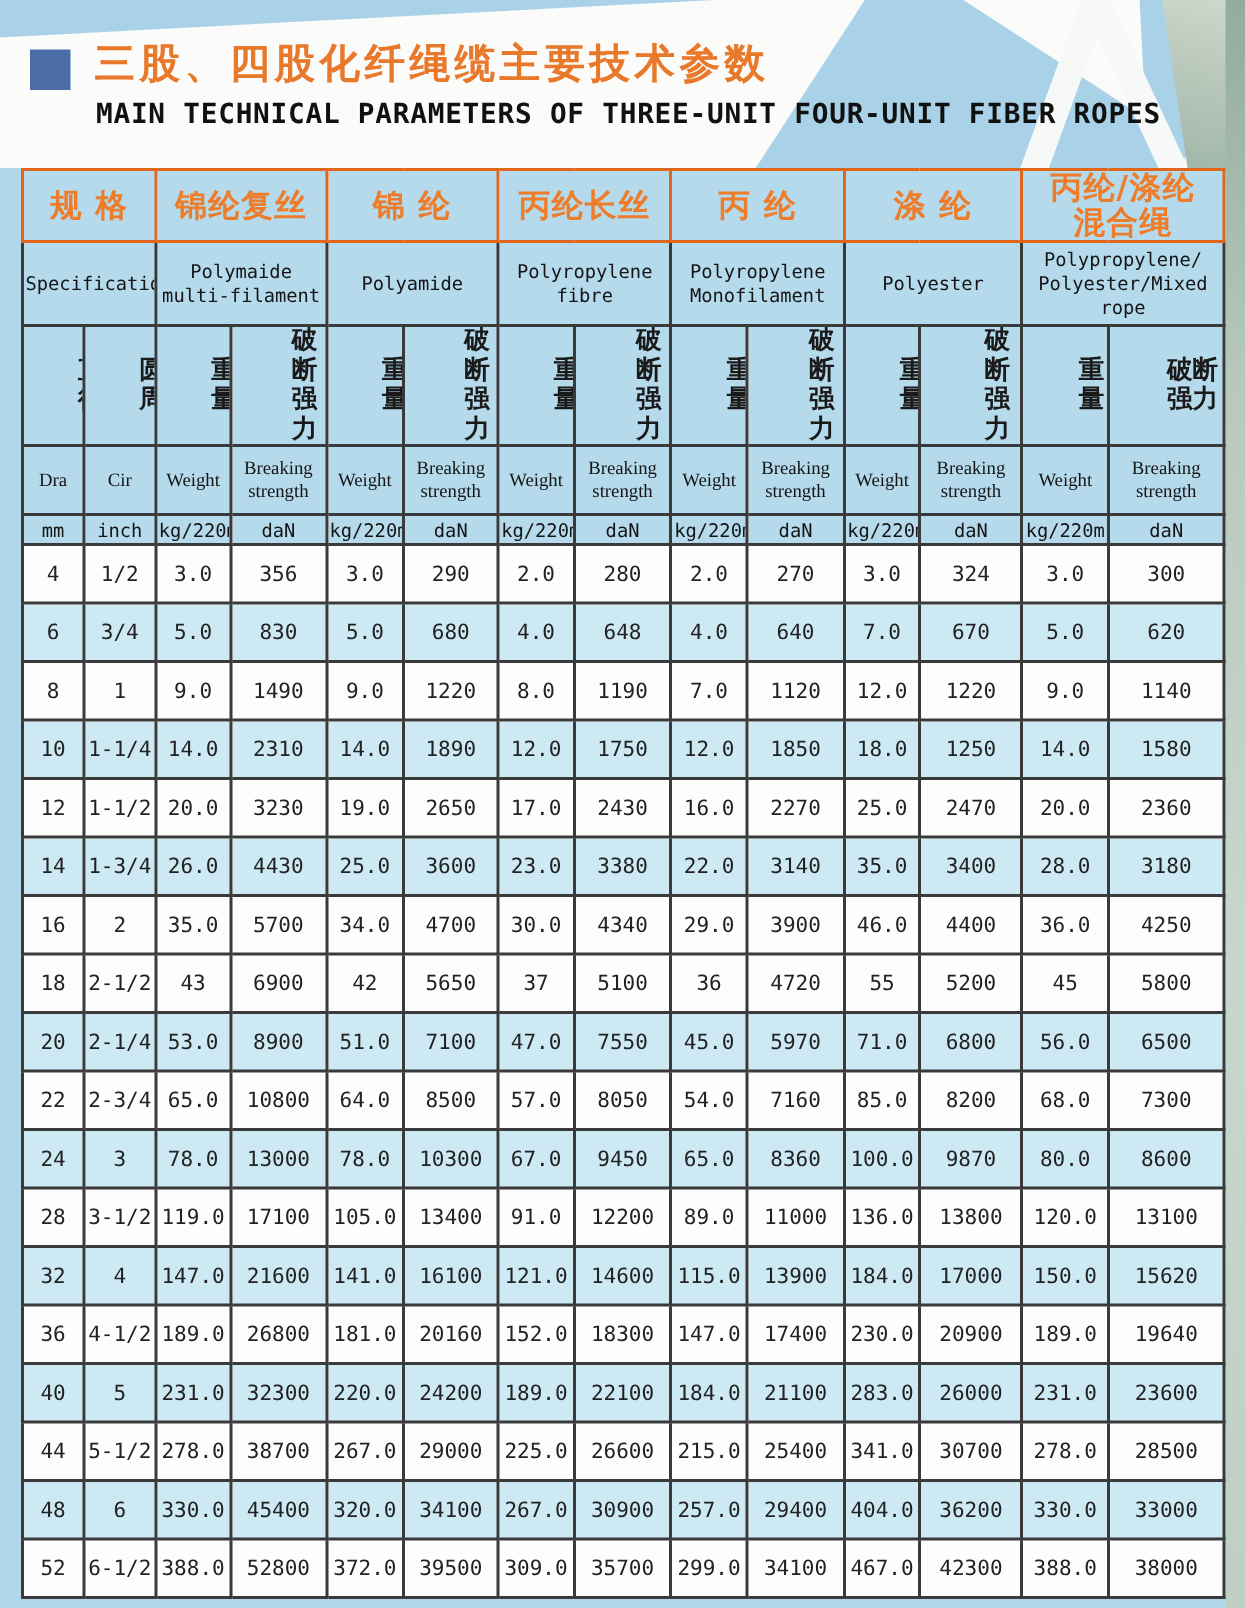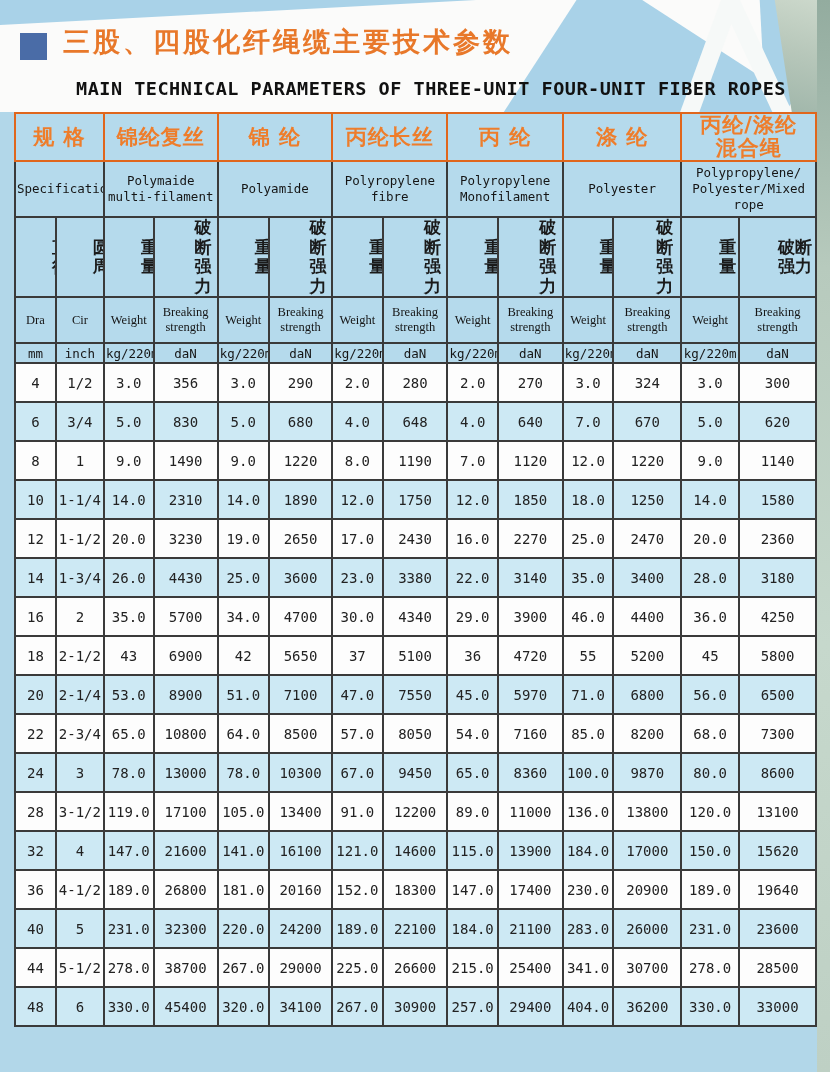--- a/index.html
+++ b/index.html
@@ -14,21 +14,21 @@
   .stripe-1 { position:absolute; left:770px; top:-10px; width:40px; height:300px; background:#f4f7f6; transform:rotate(35deg); }
   .v-arm-left  { position:absolute; left:696px; top:-10px; width:18px; height:160px; background:#f6f9f8; transform:rotate(20deg); }
   .v-arm-right { position:absolute; left:756px; top:-10px; width:18px; height:170px; background:#f6f9f8; transform:rotate(-25deg); }
   .photo-top { position:absolute; right:0; top:0; width:85px; height:112px; background:linear-gradient(195deg,#cdd9cc 0%,#b7c7ba 45%,#9db4a8 100%); clip-path:polygon(35% 0,100% 0,100% 100%,55% 100%); }
   .photo-strip { position:absolute; right:0; top:0; width:13px; height:100%; background:linear-gradient(180deg,#93ac9f 0%,#b7cabd 25%,#c6d8cc 60%,#bed0c4 100%); }
 
   
   .page-header { position:absolute; top:0; left:0; width:100%; height:112px; z-index:3; }
   .blue-square { position:absolute; left:20px; top:33px; width:27px; height:27px; background:#4a6ca7; }
   .title-cn { position:absolute; left:63px; top:24px; margin:0; font-size:27px; font-weight:bold; color:#e8782a; letter-spacing:3px; font-family:"DejaVu Sans","Liberation Sans",sans-serif; }
-  .title-en { position:absolute; left:60px; top:62px; margin:16px; font-size:18.5px; font-weight:bold; color:#111; letter-spacing:0.5px; white-space:nowrap; }
+  .title-en { position:absolute; left:60px; top:62px; margin:4px; font-size:18.5px; font-weight:bold; color:#111; letter-spacing:0.5px; white-space:nowrap; }
 
   
   table.params { position:absolute; left:14px; top:112px; width:803px; border-collapse:collapse; table-layout:fixed; z-index:2; background:#fdfdfd; }
   th, td { border:2px solid #3a3a3a; text-align:center; vertical-align:middle; padding:0 1px; overflow:hidden; white-space:pre-line; }
   thead th { background:#b5daec; font-weight:normal; }
 
   tr.r1 { height:44px;margin-left:24px; }
   tr.r1 th { border-color:#e0661c; }
   tr.r2 { height:56px; }
   tr.r3 { height:42px; }
@@ -434,16 +434,32 @@
           <td>34100</td>
           <td>267.0</td>
           <td>30900</td>
           <td>257.0</td>
           <td>29400</td>
           <td>404.0</td>
           <td>36200</td>
           <td>330.0</td>
           <td>33000</td>
         </tr>
+        <tr class="">
+          <td>52</td>
+          <td>6-1/2</td>
+          <td>388.0</td>
+          <td>52800</td>
+          <td>372.0</td>
+          <td>39500</td>
+          <td>309.0</td>
+          <td>35700</td>
+          <td>299.0</td>
+          <td>34100</td>
+          <td>467.0</td>
+          <td>42300</td>
+          <td>388.0</td>
+          <td>38000</td>
+        </tr>
       </tbody>
   </table>
 
 </div>
 
 </body></html>

